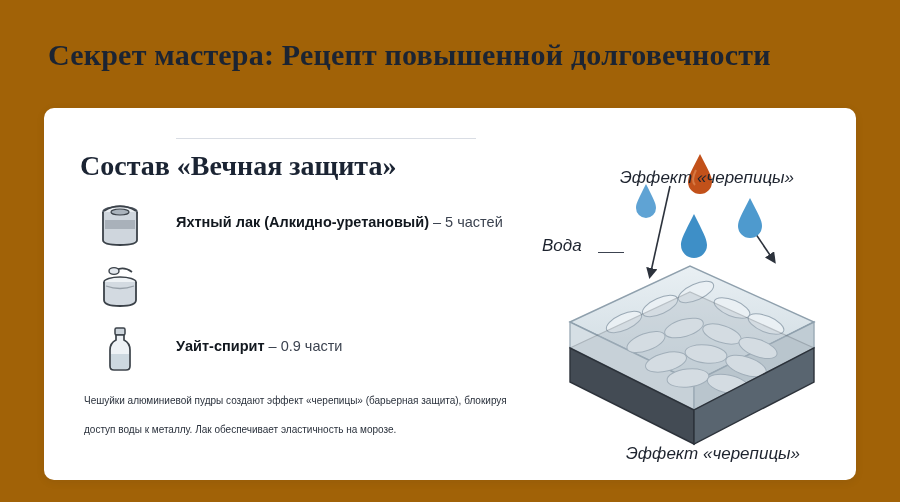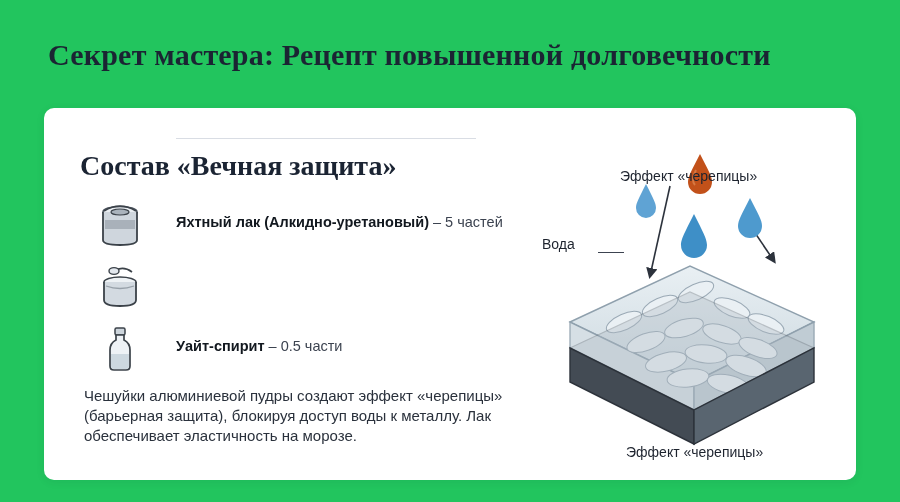--- a/index.html
+++ b/index.html
@@ -10,21 +10,21 @@
     width: 900px;
     height: 502px;
     background: #f4f6fa;
     font-family: "Liberation Sans", sans-serif;
     overflow: hidden;
   }
   .page {
     position: relative;
     width: 900px;
     height: 502px;
-    background: #22c55e;
+    background: #a16207;
     box-sizing: border-box;
   }
   .title {
     position: absolute;
     left: 48px;
     top: 38px;
     font-family: "Liberation Serif", serif;
     font-weight: bold;
     font-size: 30px;
     color: #1b2433;
@@ -93,38 +93,39 @@
     color: #3c4350;
     font-weight: normal;
     text-align: right;
   }
 
   .note {
     position: absolute;
     left: 40px;
     top: 278px;
     width: 440px;
-    font-size: 15px;
-    line-height: 20px;
+    font-size: 10px;
+    line-height: 29px;
     color: #2a313c;
   }
 
   
   .diagram {
     position: absolute;
     left: 498px;
     top: 18px;
     width: 300px;
     height: 340px;
   }
   .lbl {
     position: absolute;
-    font-size: 14px;
+    font-size: 17px;
     color: #1d232e;
     white-space: nowrap;
+    font-style: italic;
   }
   .lbl-top { left: 78px; top: 42px; }
   .lbl-water { left: 0px; top: 110px; text-align: right; }
   .lbl-bottom { left: 84px; top: 318px; }
   .leader {
     position: absolute;
     background: #3c4350;
     height: 1px;
   }
   .leader-water { left: 56px; top: 126px; width: 26px; }
@@ -177,21 +178,21 @@
       <div class="ing-row">
         <span class="ing-icon">
           <svg width="56" height="56" viewBox="0 0 56 56">
             <rect x="23" y="6" width="10" height="7" rx="1.5" fill="#cdd5dc" stroke="#3b4249" stroke-width="1.5"></rect>
             <path d="M24 13 L24 18 Q18 21 18 28 L18 44 Q18 48 22 48 L34 48 Q38 48 38 44 L38 28 Q38 21 32 18 L32 13 Z" fill="#eef2f6" stroke="#3b4249" stroke-width="1.7"></path>
             <path d="M19 32 L37 32 L37 44 Q37 47 34 47 L22 47 Q19 47 19 44 Z" fill="#c7d3dc" opacity="0.85"></path>
           </svg>
         </span>
         <span class="ing-text">
           <b>Уайт-спирит</b>
-          <span class="amt">– 0.5 части</span>
+          <span class="amt">– 0.9 части</span>
         </span>
       </div>
 
     </div>
 
     <div class="note">Чешуйки алюминиевой пудры создают эффект «черепицы» (барьерная защита), блокируя доступ воды к металлу. Лак обеспечивает эластичность на морозе.</div>
 
     <div class="diagram">
 
       <div class="lbl lbl-top">Эффект «черепицы»</div>

